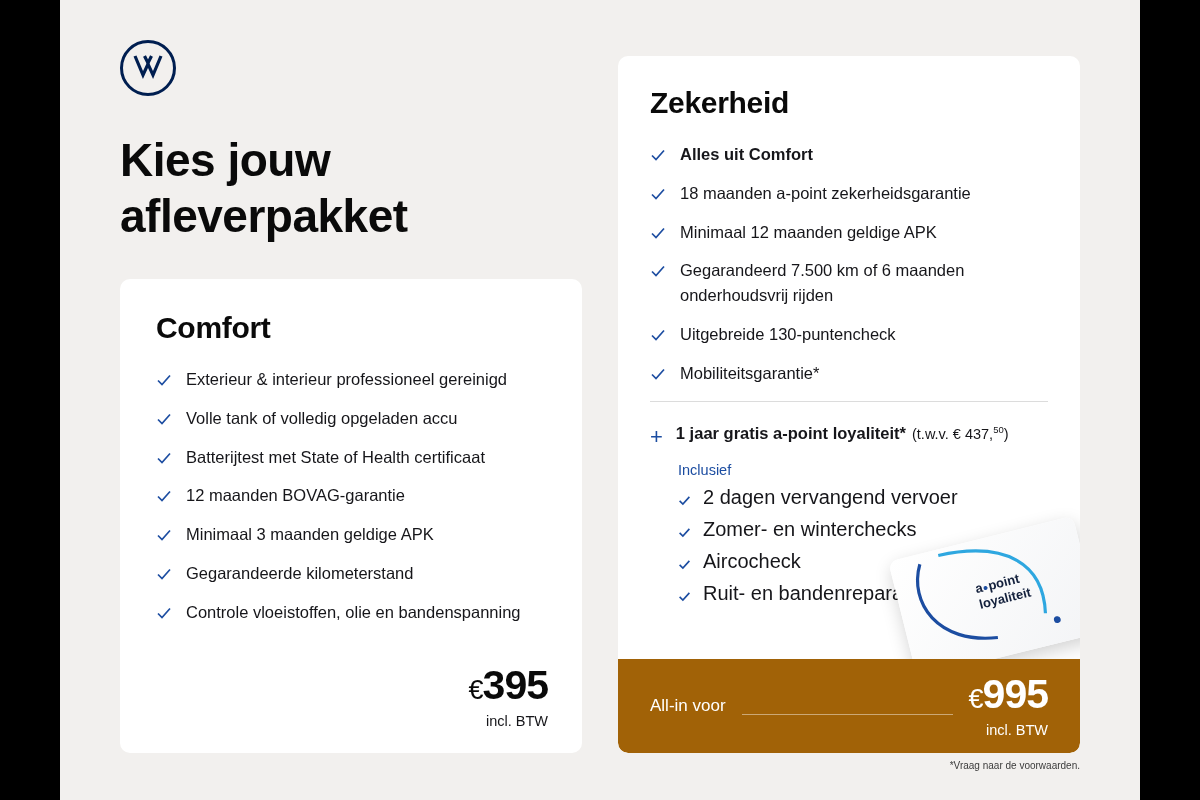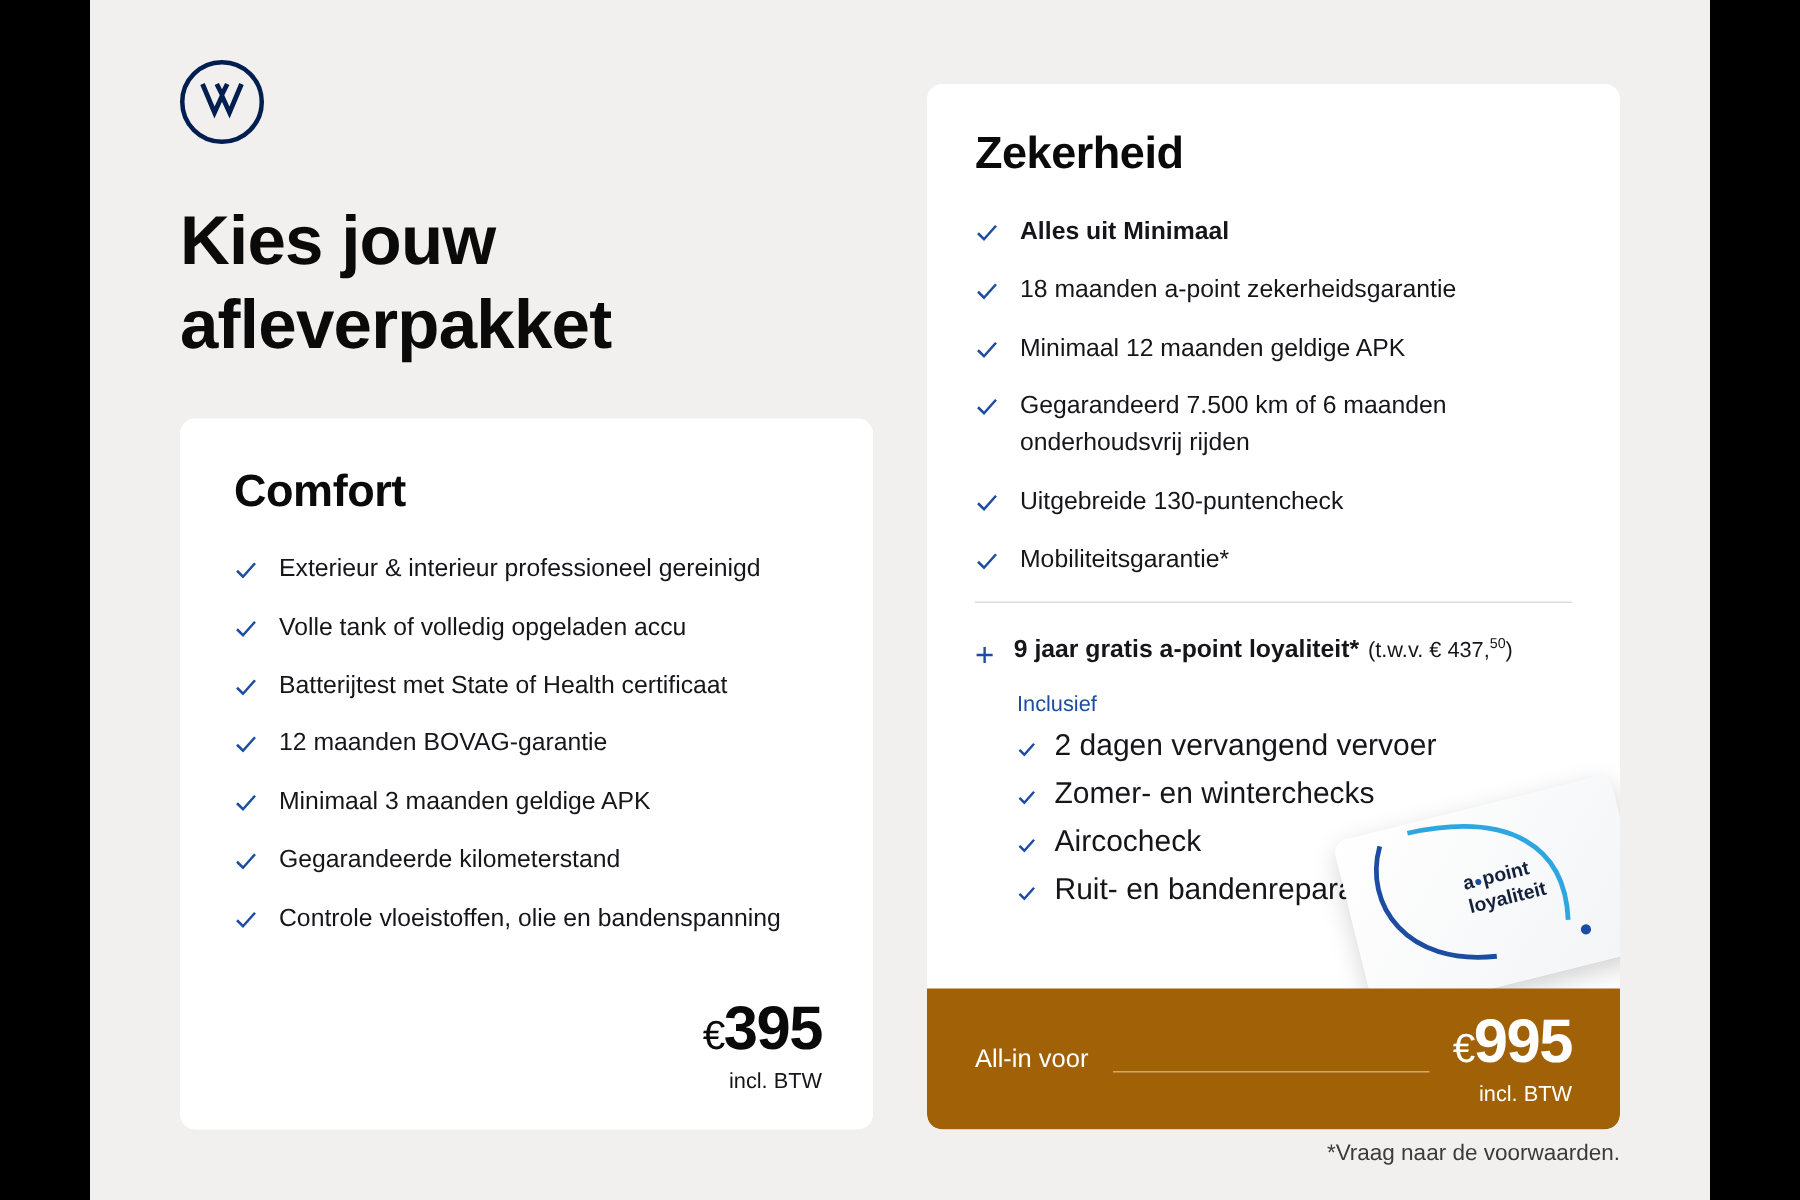--- a/index.html
+++ b/index.html
@@ -228,21 +228,21 @@
     width: 4px; height: 4px;
     background: #1c4da1;
     border-radius: 50%;
     vertical-align: middle;
     margin: 0 1px;
   }
 
   .footnote {
     position: absolute;
     right: 60px; top: 760px;
-    font-size: 15px;
+    font-size: 10px;
     color: #3b3b3b;
   }
 </style>
 </head>
 <body>
 
 <div class="stage">
 
   <div class="left-col">
     <div class="vw-logo">
@@ -332,21 +332,21 @@
   <div class="card card-zeker">
     <div class="card-title">Zekerheid</div>
 
     <ul class="features">
       <li>
         <span class="check">
           <svg width="16" height="16" viewBox="0 0 16 16">
               <path d="M2 8.5 L6 12.5 L14 3.5" fill="none" stroke="#1c4da1" stroke-width="1.7"></path>
             </svg>
         </span>
-        <span class="feat-text bold">Alles uit Minimaal</span>
+        <span class="feat-text bold">Alles uit Comfort</span>
       </li>
       <li>
         <span class="check">
           <svg width="16" height="16" viewBox="0 0 16 16">
               <path d="M2 8.5 L6 12.5 L14 3.5" fill="none" stroke="#1c4da1" stroke-width="1.7"></path>
             </svg>
         </span>
         <span class="feat-text">18 maanden a-point zekerheidsgarantie</span>
       </li>
       <li>
@@ -381,21 +381,21 @@
         </span>
         <span class="feat-text">Mobiliteitsgarantie*</span>
       </li>
     </ul>
 
     <div class="divider"></div>
 
     <div class="loyalty">
       <span class="plus">+</span>
       <div>
-        <span class="loy-title">9 jaar gratis a-point loyaliteit*</span><span class="loy-sub"><span>(t.w.v. € 437,</span><sup>50</sup><span>)</span></span>
+        <span class="loy-title">1 jaar gratis a-point loyaliteit*</span><span class="loy-sub"><span>(t.w.v. € 437,</span><sup>50</sup><span>)</span></span>
       </div>
     </div>
 
     <div class="inclusief">Inclusief</div>
 
     <ul class="sub-list">
       <li>
         <span class="check-sm">
           <svg width="13" height="13" viewBox="0 0 16 16">
               <path d="M2 8.5 L6 12.5 L14 3.5" fill="none" stroke="#1c4da1" stroke-width="2"></path>

